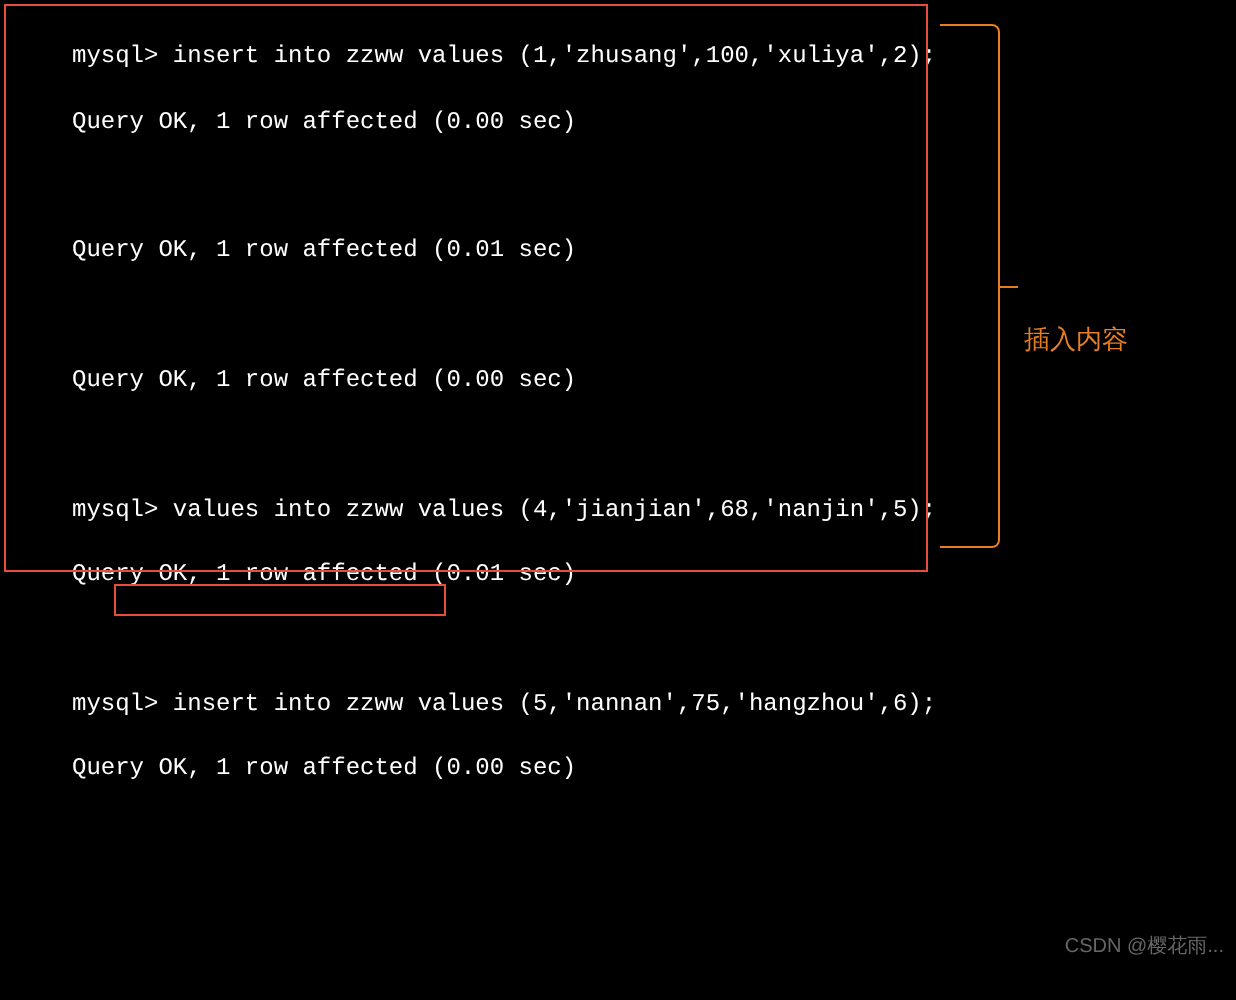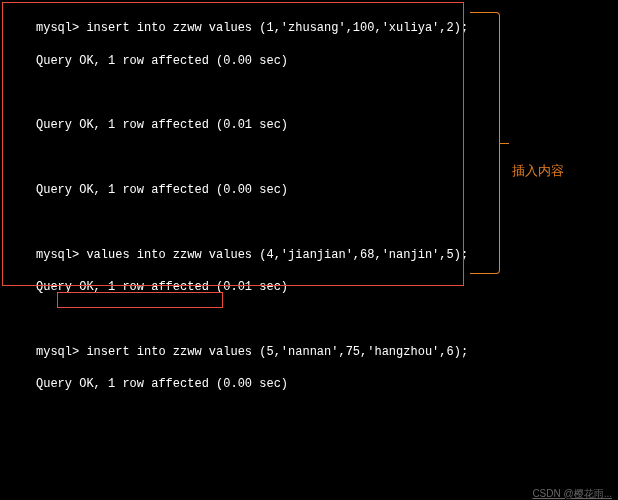--- a/index.html
+++ b/index.html
@@ -35,21 +35,21 @@
   width: 166px;
   height: 16px;
   pointer-events: none;
 }
 .annotation {
   position: absolute;
   top: 162px;
   left: 512px;
   color: #e67e22;
   font-size: 13px;
-  font-family: Liberation Sans, sans-serif;
+  font-family: Liberation Mono, monospace;
 }
 .bracket {
   position: absolute;
   top: 12px;
   left: 470px;
   width: 30px;
   height: 262px;
   border-right: 1px solid #e67e22;
   border-top: 1px solid #e67e22;
   border-bottom: 1px solid #e67e22;
@@ -60,26 +60,25 @@
   content: "";
   position: absolute;
   right: -10px;
   top: 50%;
   width: 10px;
   height: 1px;
   background: #e67e22;
 }
 .watermark {
   position: absolute;
-  bottom: 0;
+  bottom: 20px;
   right: 6px;
   color: #666;
   font-size: 10px;
   font-family: sans-serif;
-  text-decoration: underline;
 }
 .line { display: block; padding-left: 28px; }
 </style>
 </head>
 <body>
 
 <div class="terminal">
 <span class="line"><span>mysql&gt;</span> <span>insert into zzww values (1,'zhusang',100,'xuliya',2);</span></span>
 <span class="line">Query OK, 1 row affected (0.00 sec)</span>
 <span class="line"> </span>

